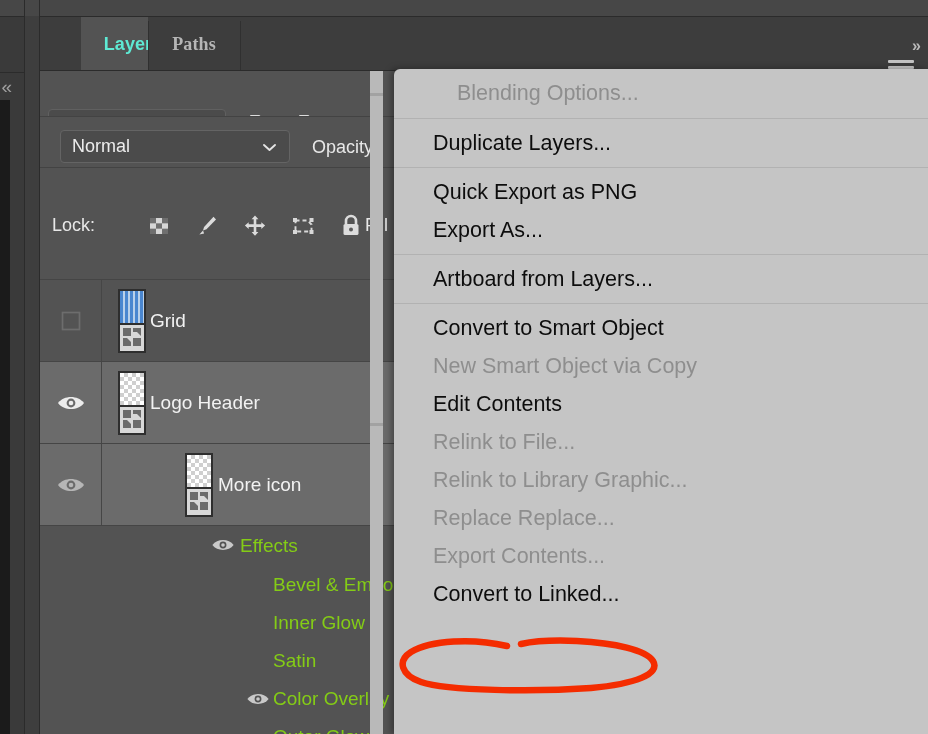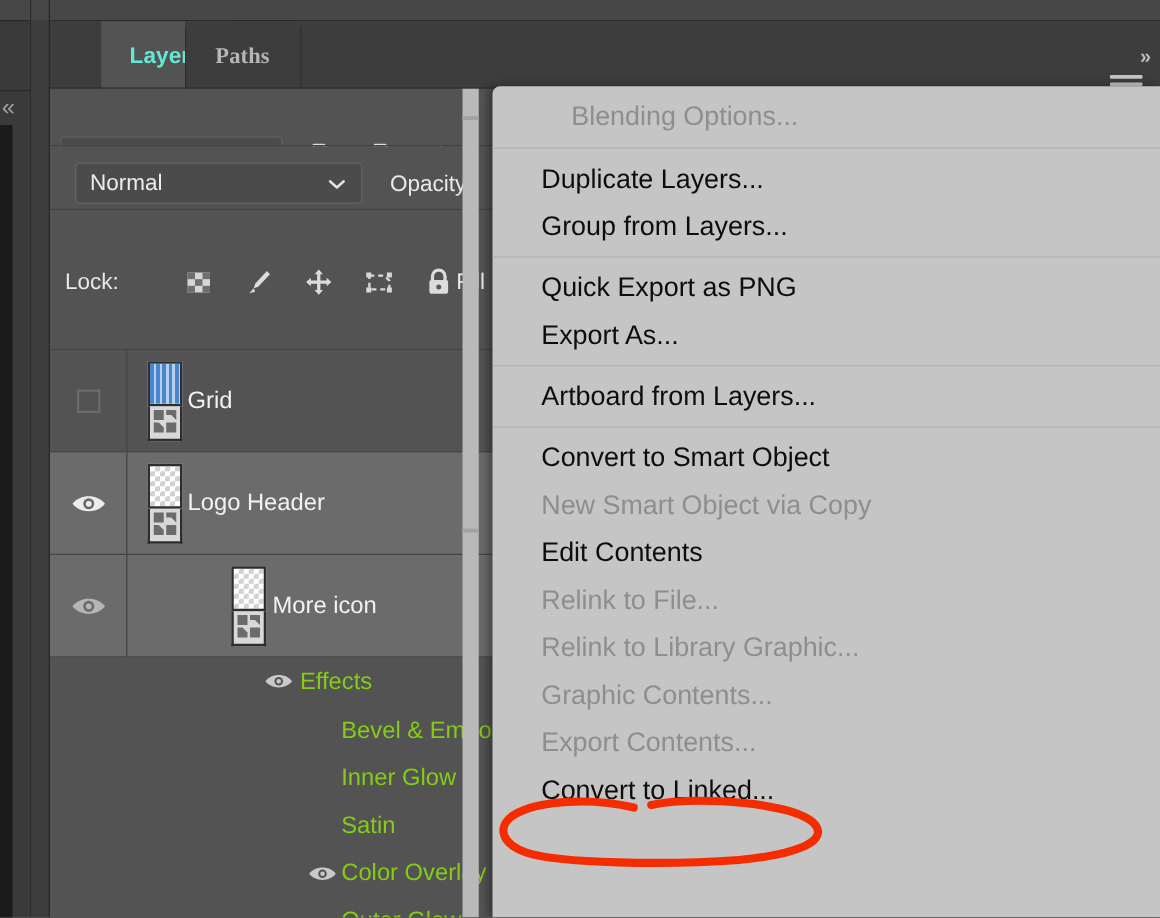--- a/index.html
+++ b/index.html
@@ -494,36 +494,35 @@
       <div class="vscroll-tick" style="top:352px;"></div>
     </div>
   </div>
 
   <div class="ctx-menu">
 
     <div class="ctx-item first disabled">Blending Options...</div>
     <div class="ctx-sep"></div>
 
     <div class="ctx-item">Duplicate Layers...</div>
-    <div class="ctx-item">Group from Layers...</div>
     <div class="ctx-sep"></div>
 
     <div class="ctx-item">Quick Export as PNG</div>
     <div class="ctx-item">Export As...</div>
     <div class="ctx-sep"></div>
 
     <div class="ctx-item">Artboard from Layers...</div>
     <div class="ctx-sep"></div>
 
     <div class="ctx-item">Convert to Smart Object</div>
     <div class="ctx-item disabled">New Smart Object via Copy</div>
     <div class="ctx-item">Edit Contents</div>
     <div class="ctx-item disabled">Relink to File...</div>
     <div class="ctx-item disabled">Relink to Library Graphic...</div>
-    <div class="ctx-item disabled">Graphic Contents...</div>
+    <div class="ctx-item disabled">Replace Replace...</div>
     <div class="ctx-item disabled">Export Contents...</div>
     <div class="ctx-item">Convert to Linked...</div>
   </div>
 
   <svg class="annotation" viewBox="0 0 290 68">
     <path d="M112 16
              C 78 8, 36 10, 16 22
              C 2 31, 6 45, 26 52
              C 52 61, 140 62, 196 58
              C 240 54, 266 44, 258 31

